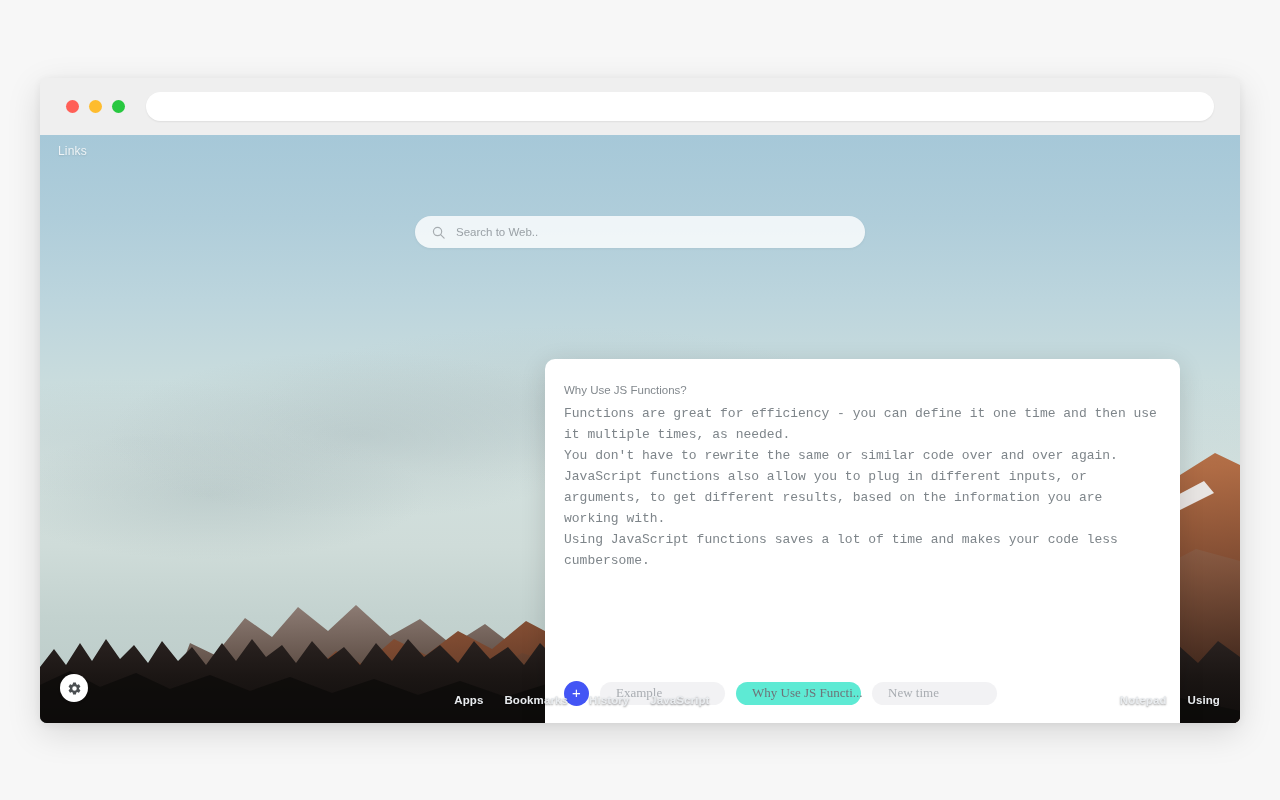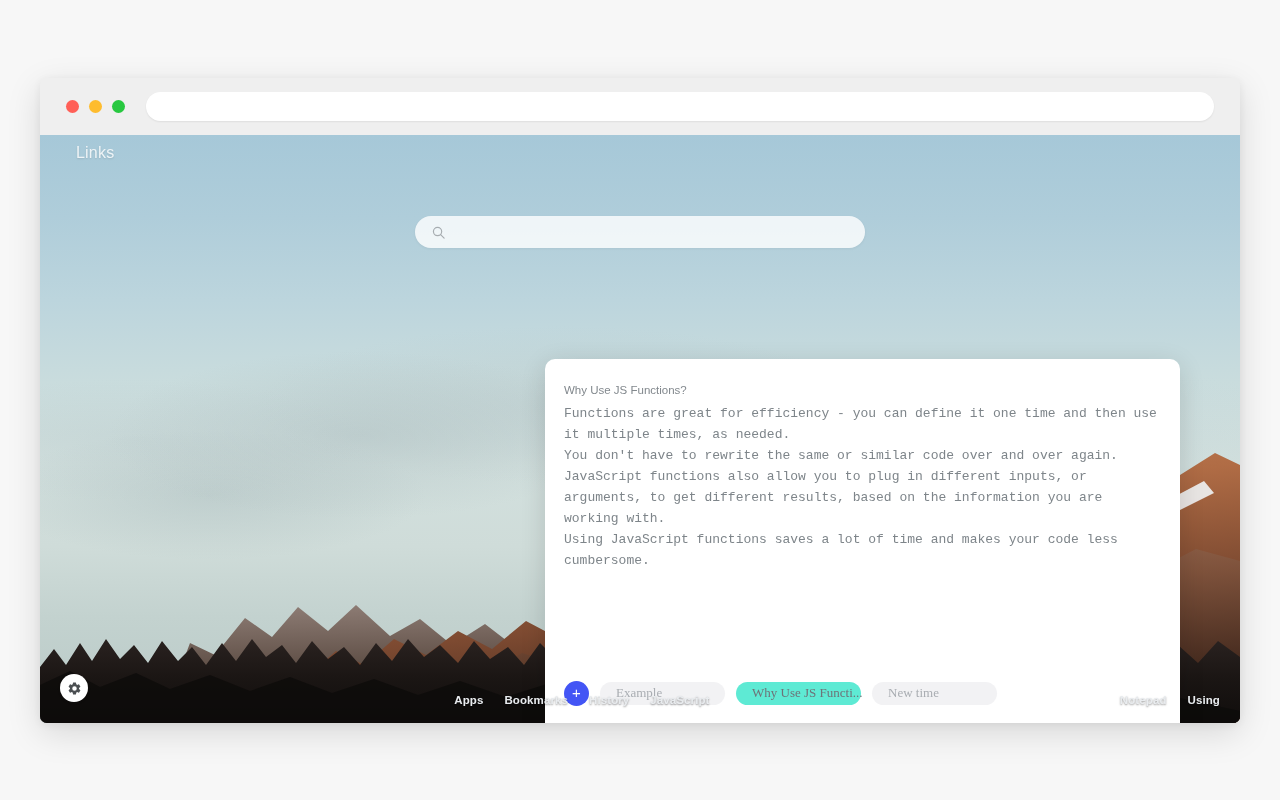--- a/index.html
+++ b/index.html
@@ -113,23 +113,23 @@
     position: absolute;
     left: 0; right: 0; bottom: 0;
     height: 96px;
     overflow: hidden;
   }
   #forest svg { display: block; width: 100%; height: 100%; }
 
   
   #links-label {
     position: absolute;
-    left: 36px;
+    left: 18px;
     top: 9px;
-    font-size: 16px;
+    font-size: 12px;
     color: rgba(255,255,255,0.82);
     letter-spacing: 0.2px;
     text-shadow: 0 1px 2px rgba(0,0,0,0.12);
   }
 
   
   #search-wrap {
     position: absolute;
     left: 375px;
     top: 81px;
@@ -363,20 +363,21 @@
       </svg>
     </div>
 
     <div id="links-label">Links</div>
 
     <div id="search-wrap">
       <svg id="search-icon" viewBox="0 0 24 24">
         <circle cx="10.5" cy="10.5" r="6.6" fill="none" stroke="#6c7277" stroke-width="1.9"></circle>
         <line x1="15.4" y1="15.4" x2="21" y2="21" stroke="#6c7277" stroke-width="1.9" stroke-linecap="round"></line>
       </svg>
+      <input id="search-input" type="text" placeholder="Search to Web.." style="">
     </div>
 
     <button id="settings-button">
       <svg viewBox="0 0 24 24">
         <path d="M19.14 12.94a7.07 7.07 0 0 0 .06-.94 7.07 7.07 0 0 0-.06-.94l2.03-1.58a.5.5 0 0 0 .12-.62l-1.92-3.32a.5.5 0 0 0-.6-.22l-2.39.96a7.1 7.1 0 0 0-1.62-.94l-.36-2.54a.5.5 0 0 0-.5-.42h-3.84a.5.5 0 0 0-.5.42l-.36 2.54c-.58.24-1.12.56-1.62.94l-2.39-.96a.5.5 0 0 0-.6.22L2.67 8.86a.5.5 0 0 0 .12.62l2.03 1.58a7.07 7.07 0 0 0 0 1.88L2.79 14.52a.5.5 0 0 0-.12.62l1.92 3.32a.5.5 0 0 0 .6.22l2.39-.96c.5.38 1.04.7 1.62.94l.36 2.54a.5.5 0 0 0 .5.42h3.84a.5.5 0 0 0 .5-.42l.36-2.54c.58-.24 1.12-.56 1.62-.94l2.39.96a.5.5 0 0 0 .6-.22l1.92-3.32a.5.5 0 0 0-.12-.62l-2.03-1.58zM12 15.6A3.6 3.6 0 1 1 12 8.4a3.6 3.6 0 0 1 0 7.2z"></path>
       </svg>
     </button>
 
     <div id="notepad-card">
       <div id="note-body">

